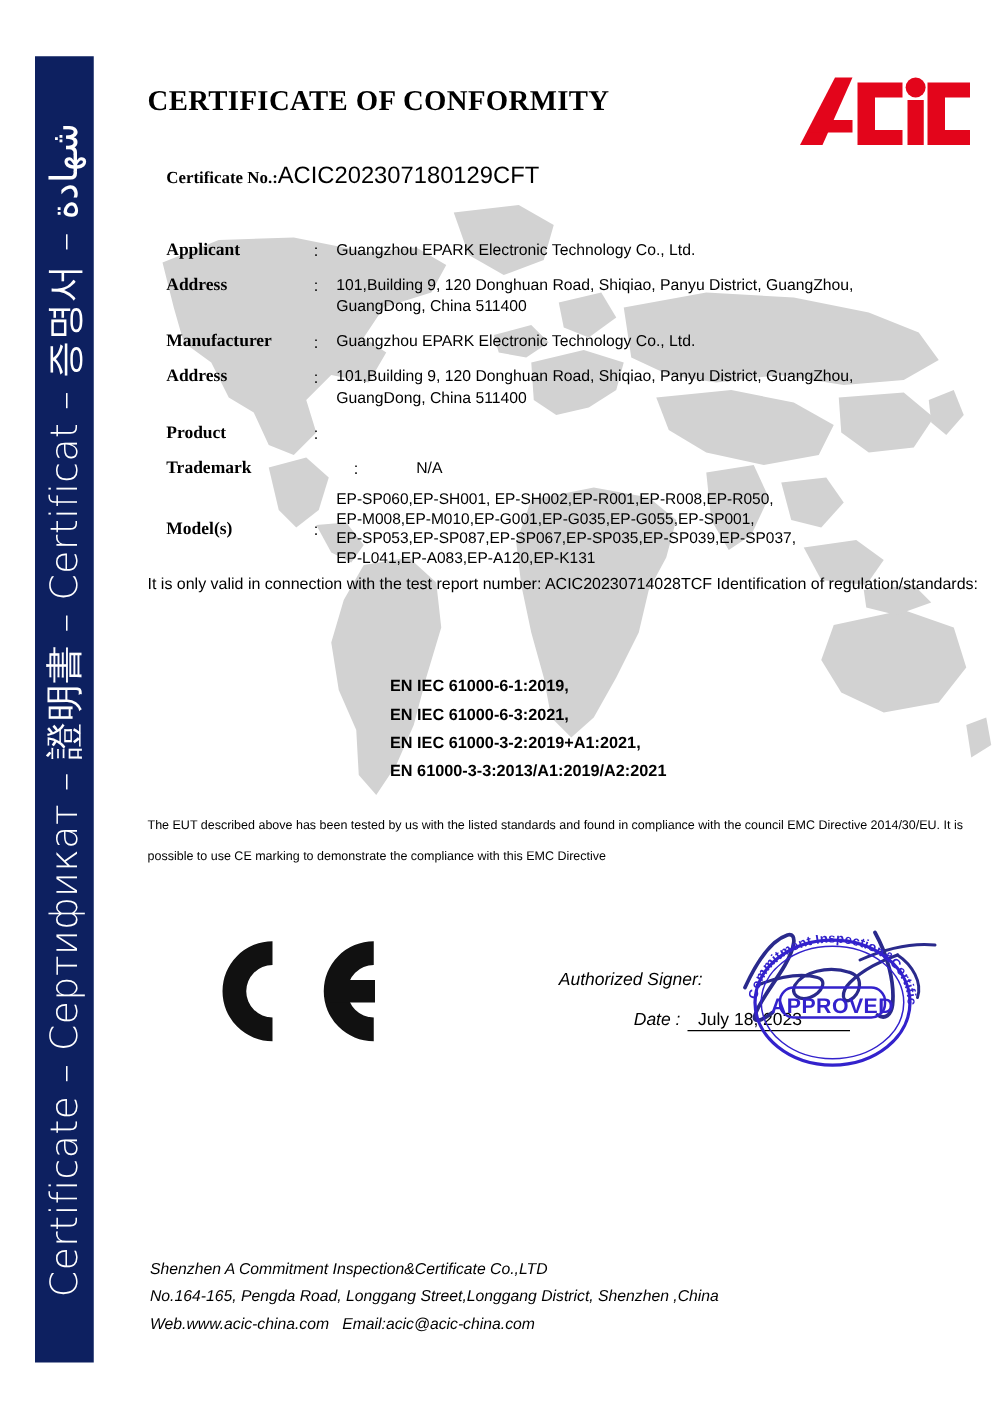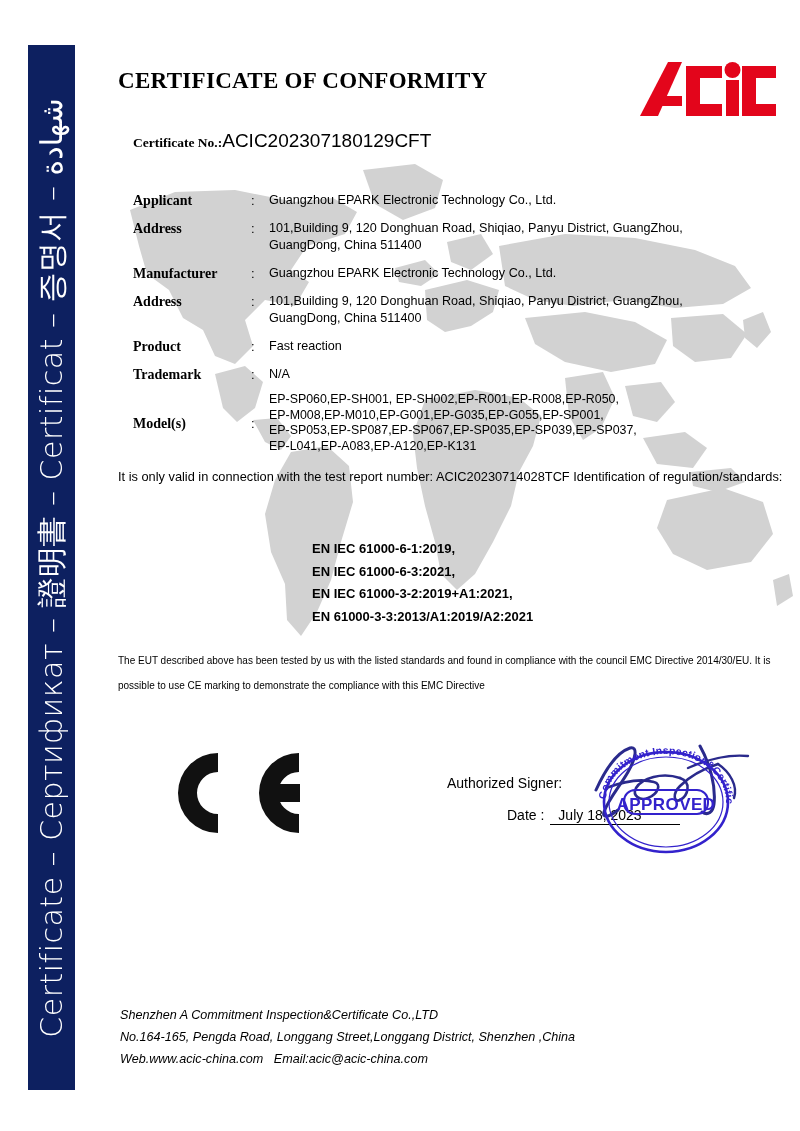--- a/index.html
+++ b/index.html
@@ -99,21 +99,21 @@
     position: absolute;
     left: 133px;
     top: 192px;
     width: 650px;
   }
   .info-row {
     display: flex;
     align-items: flex-start;
     margin-bottom: 11px;
   }
-  .info-row.tight { margin-bottom: 9px; }
+  .info-row.tight { margin-bottom: 9px; gap: 32px; }
   .info-label {
     width: 118px;
     flex: 0 0 118px;
     font-family: "Liberation Serif", serif;
     font-weight: bold;
     font-size: 14px;
     color: #000;
     line-height: 17px;
   }
   .info-colon {
@@ -131,21 +131,21 @@
     line-height: 17px;
   }
   .info-value .line { display: block; }
   .models .line { line-height: 15.5px; font-size: 12.4px; }
   .info-row.models { align-items: center; margin-bottom: 4px; }
 
   
   .validity {
     position: absolute;
     left: 118px;
-    top: 464px;
+    top: 454px;
     width: 665px;
     font-size: 12.8px;
     line-height: 25px;
     color: #000;
   }
 
   
   .standards {
     position: absolute;
     left: 312px;
@@ -185,21 +185,21 @@
     top: 775px;
     width: 340px;
   }
   .sign-row {
     display: flex;
     align-items: baseline;
     font-size: 14px;
     color: #000;
     margin-bottom: 16px;
   }
-  .sign-row .lbl { white-space: nowrap; }
+  .sign-row .lbl { white-space: nowrap; font-style: italic; }
   .date-row { padding-left: 60px; }
   .date-val {
     margin-left: 6px;
     border-bottom: 1.3px solid #000;
     padding: 0 38px 1px 8px;
     font-size: 14px;
   }
 
   
   .signature {
@@ -358,23 +358,20 @@
       <div class="info-colon">:</div>
       <div class="info-value">
         <span class="line">101,Building 9, 120 Donghuan Road, Shiqiao, Panyu District, GuangZhou,</span>
         <span class="line">GuangDong, China 511400</span>
       </div>
     </div>
 
     <div class="info-row">
       <div class="info-label">Product</div>
       <div class="info-colon">:</div>
-      <div class="info-value">
-        <span class="line">Fast reaction</span>
-      </div>
     </div>
 
     <div class="info-row tight">
       <div class="info-label">Trademark</div>
       <div class="info-colon">:</div>
       <div class="info-value">
         <span class="line">N/A</span>
       </div>
     </div>
 

